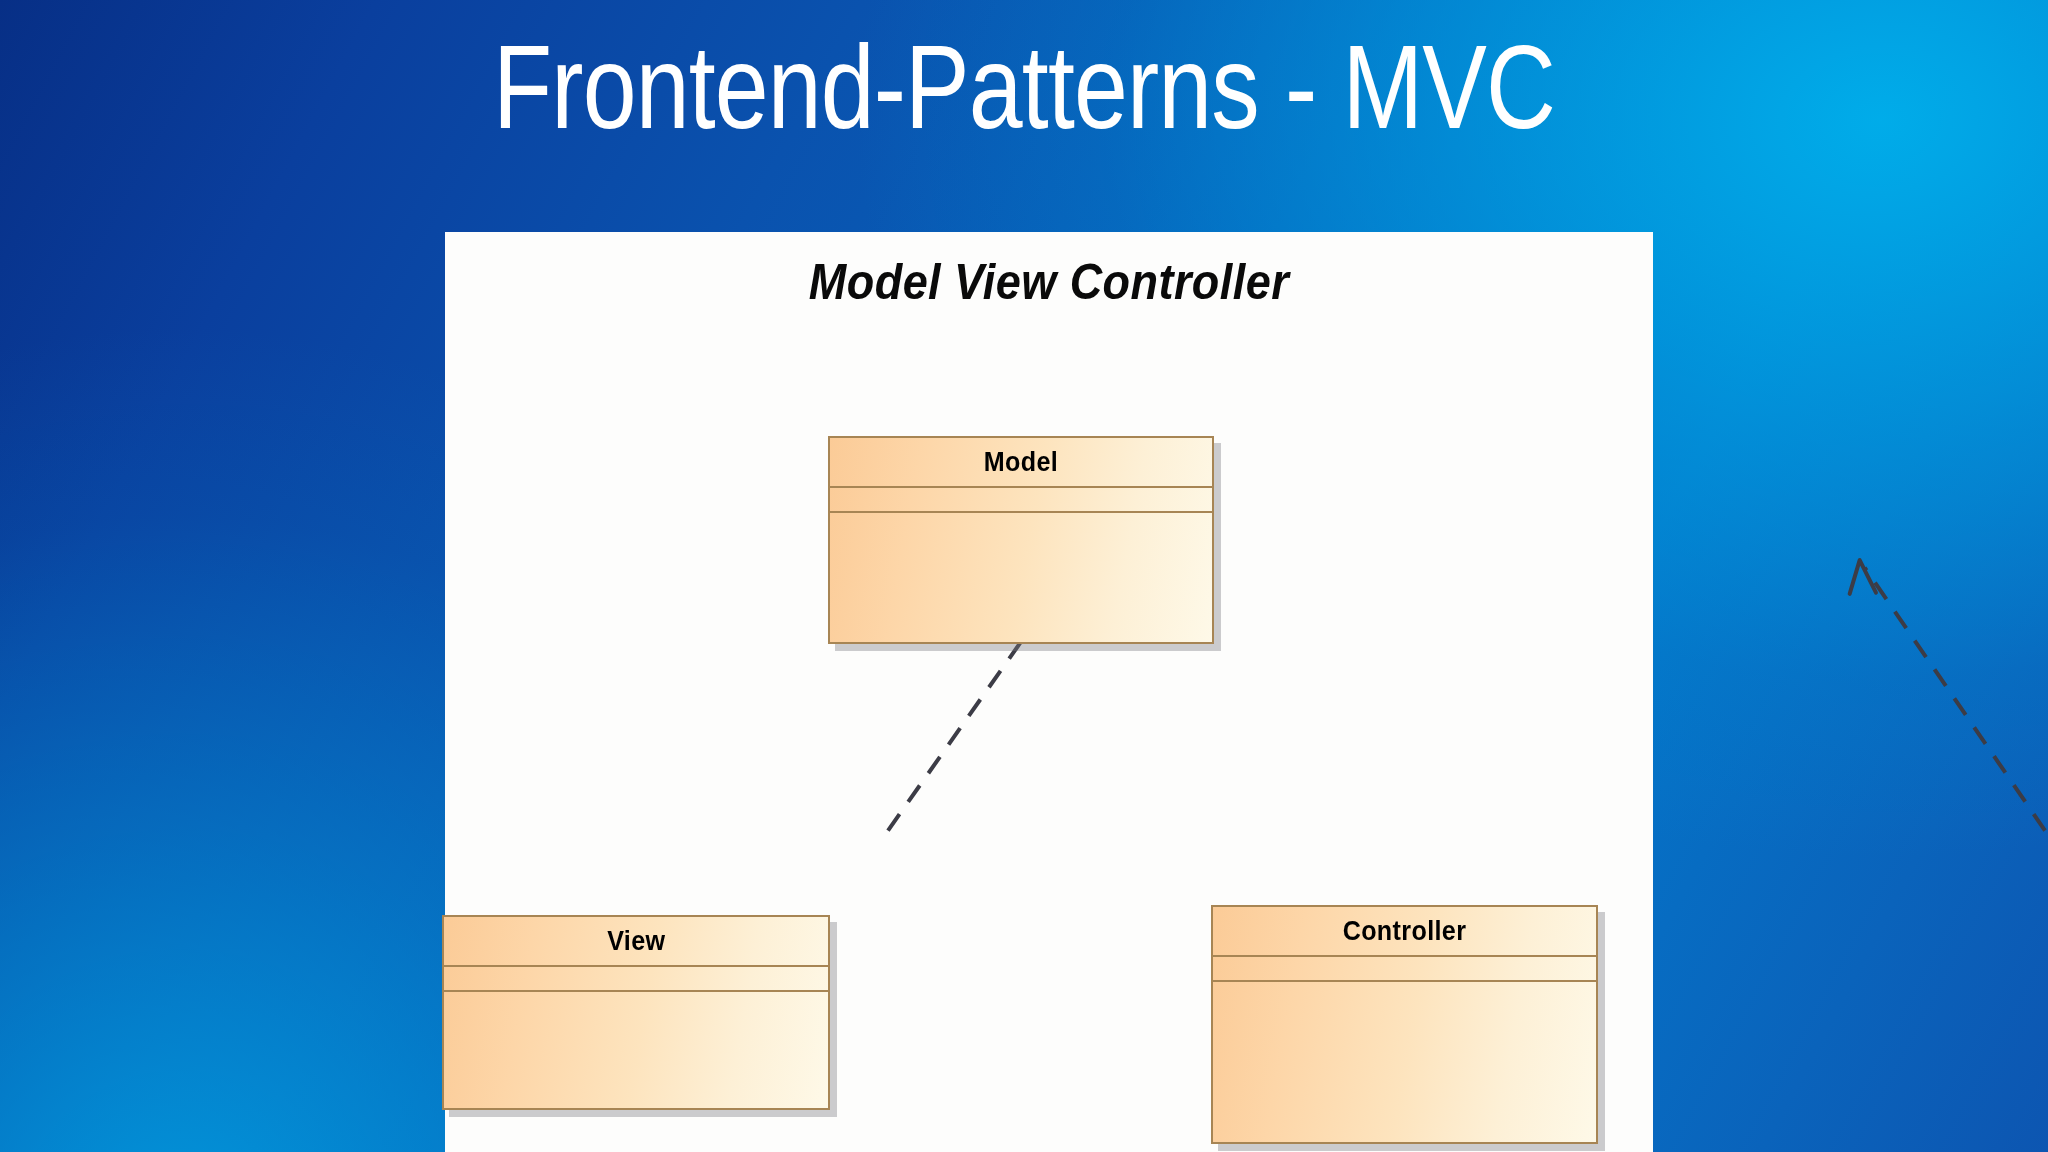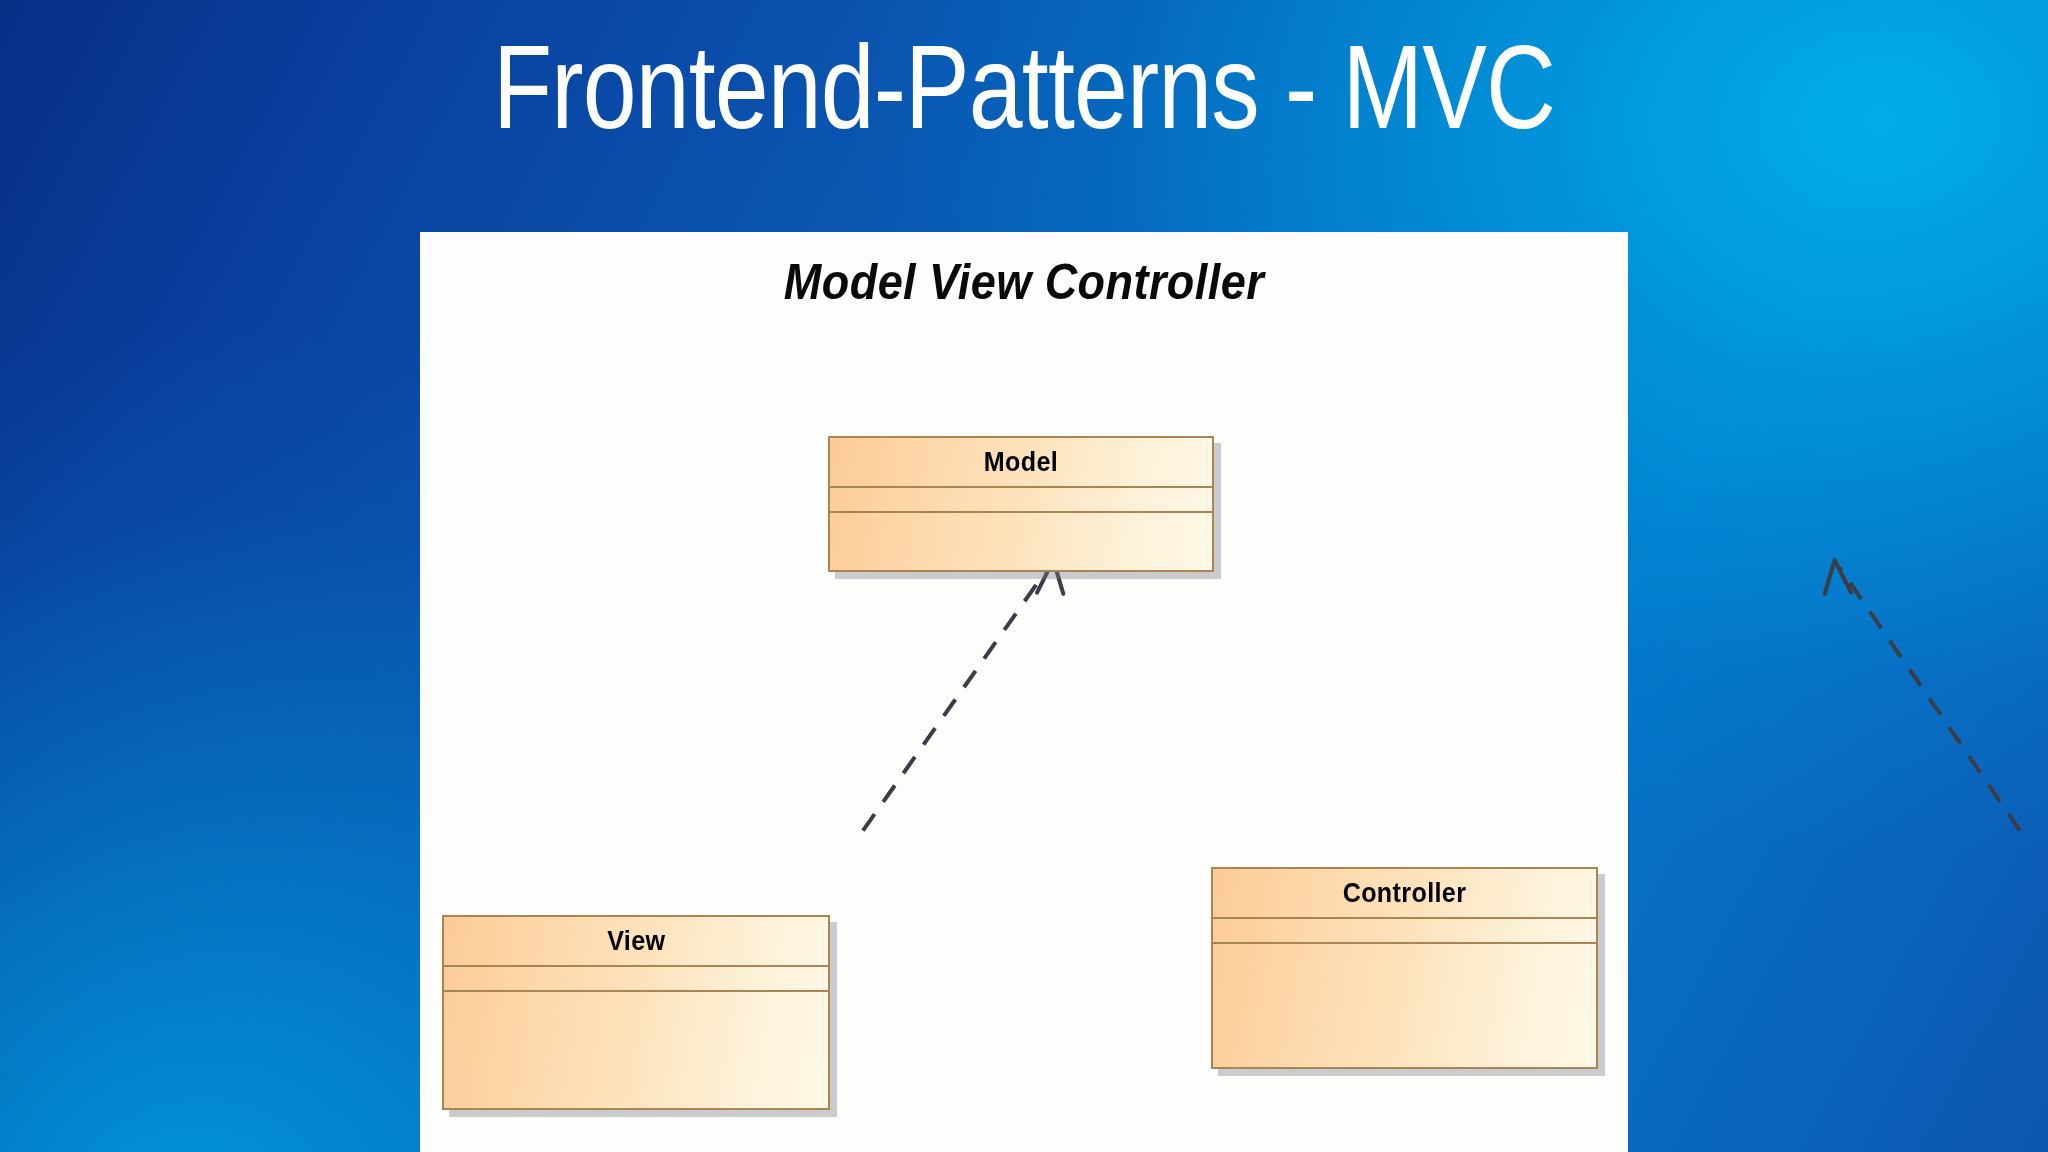--- a/index.html
+++ b/index.html
@@ -34,21 +34,21 @@
     font-weight: 400;
     letter-spacing: -1px;
     transform: scaleX(0.82);
     transform-origin: 50% 50%;
     white-space: nowrap;
   }
 
   
   .diagram-panel {
     position: absolute;
-    left: 420px;
+    left: 445px;
     top: 232px;
     width: 1208px;
     height: 920px;
     background: #fdfdfc;
   }
 
   .diagram-heading {
     position: absolute;
     left: 0;
     top: 20px;
@@ -94,23 +94,23 @@
     white-space: nowrap;
   }
   .uml-attr-bar {
     height: 25px;
     border-bottom: 2px solid #a78554;
   }
   .uml-method-bar {
     flex: 1 1 auto;
   }
 
-  .box-model      { left: 828px;  top: 436px;  width: 386px;  height: 136px; text-decoration: underline; }
+  .box-model      { left: 828px;  top: 436px;  width: 386px;  height: 208px; text-decoration: underline; }
   .box-view       { left: 442px;  top: 915px;  width: 388px;  height: 195px; }
-  .box-controller { left: 1211px; top: 867px;  width: 387px;  height: 202px; }
+  .box-controller { left: 1211px; top: 905px;  width: 387px;  height: 239px; }
 
   .uml-inner {
     position: absolute;
     inset: 0;
     display: flex;
     flex-direction: column;
   }
 
   
   .connectors {

